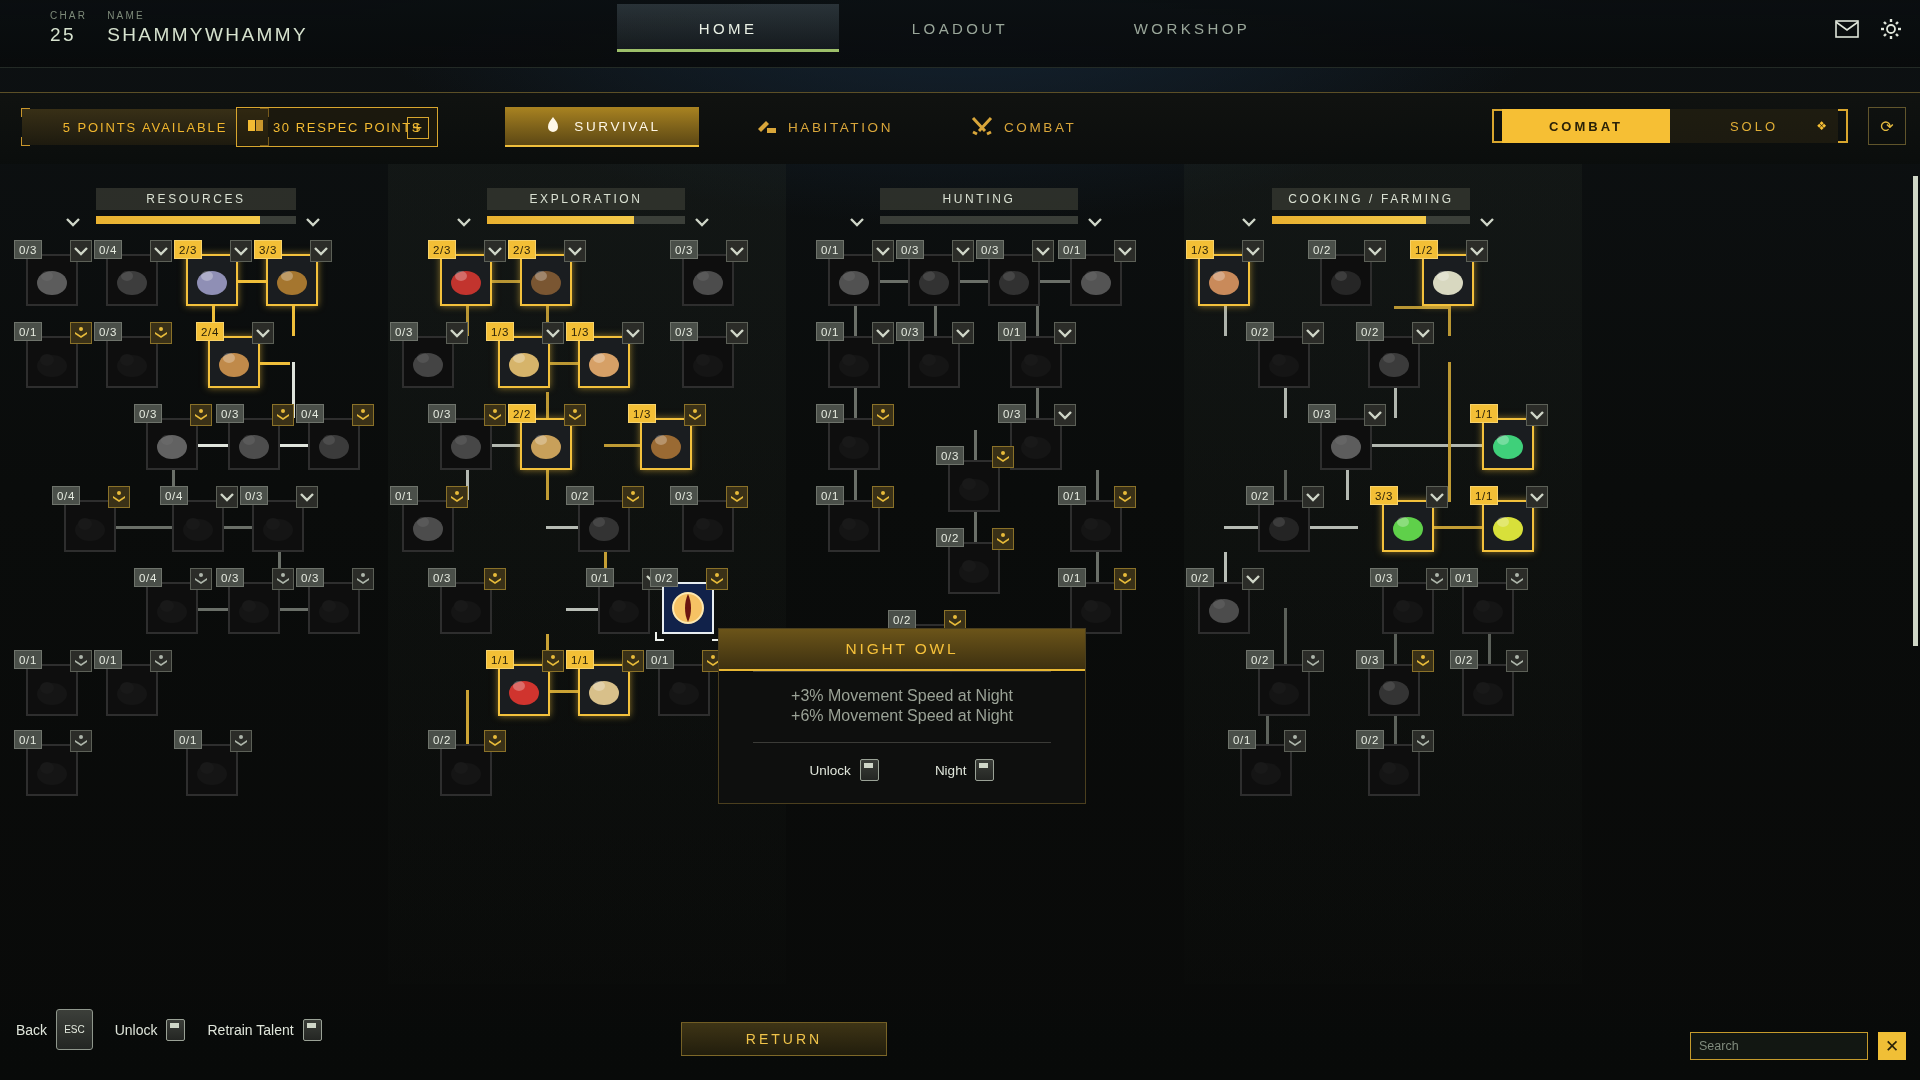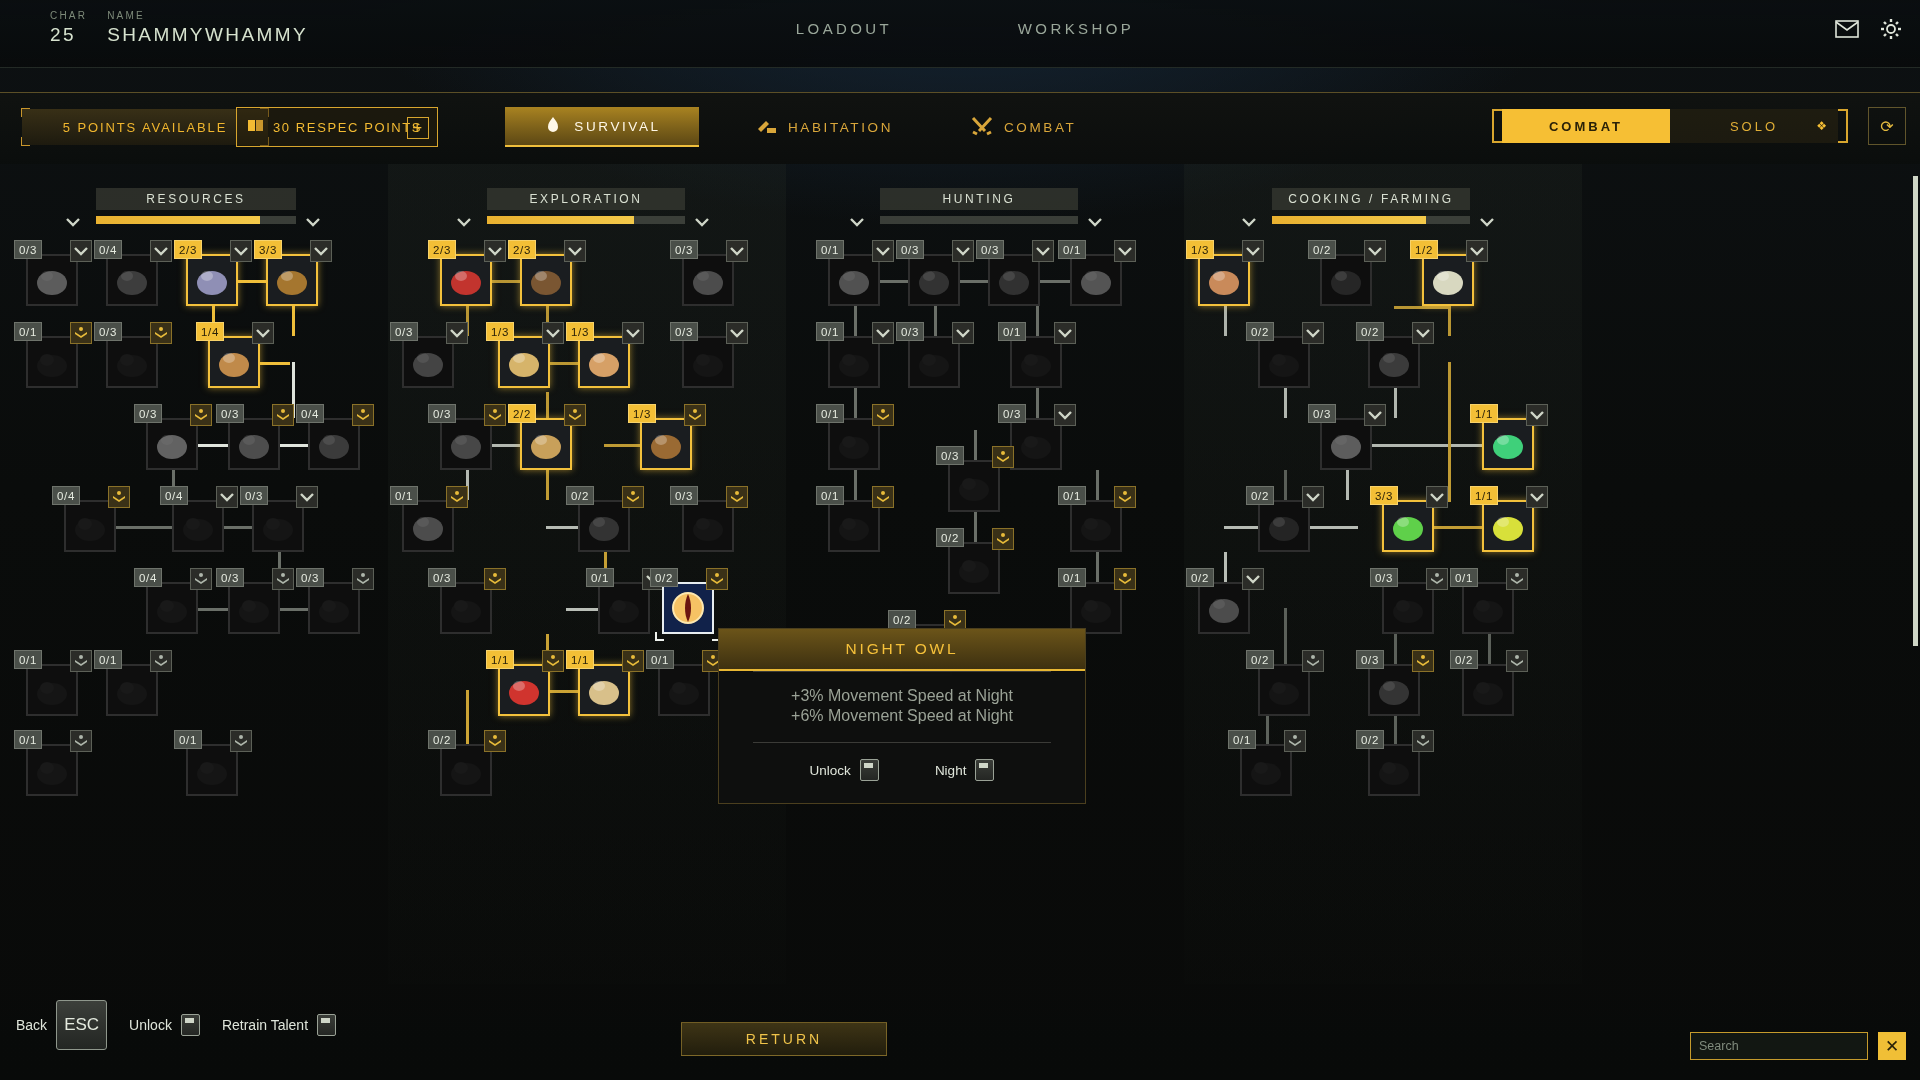--- a/index.html
+++ b/index.html
@@ -136,21 +136,21 @@
      background:linear-gradient(180deg,#3a3d38,#242623); display:inline-block; position:relative; }
   .keycap::after { content:""; position:absolute; left:3px; top:3px; width:9px; height:5px;
      background:#cfd6c8; }
 
   
   .bottombar { position:absolute; left:0; bottom:0; width:1920px; height:84px;
      background:linear-gradient(180deg, rgba(10,13,11,.0), rgba(8,10,9,.92) 45%); }
   .bl-acts { position:absolute; left:16px; bottom:30px; display:flex; align-items:center; gap:22px; }
   .bl-act { display:flex; align-items:center; gap:9px; color:#dfe5da; font-size:14px; cursor:pointer; }
   .esckey { padding:14px 7px; border:1px solid #8f978c; border-radius:3px;
-     background:linear-gradient(180deg,#3c3f3a,#232623); color:#e4eade; font-size:17px; }
+     background:linear-gradient(180deg,#3c3f3a,#232623); color:#e4eade; font-size:10px; }
   .returnbtn { position:absolute; left:681px; bottom:24px; width:206px; height:34px;
      display:flex; align-items:center; justify-content:center;
      background:linear-gradient(180deg, rgba(80,66,26,.75), rgba(42,35,14,.75));
      border:1px solid rgba(190,155,60,.5); color:#e7c濃; }
   .returnbtn span { color:#f0c44a; font-size:14px; letter-spacing:3px; }
   .searchbox { position:absolute; right:52px; bottom:20px; width:178px; height:28px;
      background:rgba(20,24,20,.9); border:1px solid #c59b2c; display:flex; align-items:center;
      padding:0 8px; color:#7f8a7c; font-size:12.5px; }
   .searchclose { position:absolute; right:14px; bottom:20px; width:28px; height:28px;
      background:#f0bf36; color:#2a2208; display:flex; align-items:center; justify-content:center;
@@ -169,20 +169,21 @@
         <div class="cb-lab">CHAR</div>
         <div class="cb-val">25</div>
       </div>
       <div class="cb-col">
         <div class="cb-lab">NAME</div>
         <div class="cb-val">SHAMMYWHAMMY</div>
       </div>
     </div>
 
     <div class="navtabs" id="navtabs">
+        <div class="navtab active">HOME</div>
         <div class="navtab">LOADOUT</div>
         <div class="navtab">WORKSHOP</div>
       </div>
 
     <div class="topicons">
       <div class="ticon">
         <svg width="24" height="18" viewBox="0 0 24 18">
             <rect x="1" y="1" width="22" height="16" fill="none" stroke="#dfe5da" stroke-width="1.6"></rect>
             <path d="M1 2 L12 10 L23 2" fill="none" stroke="#dfe5da" stroke-width="1.6"></path>
           </svg>
@@ -412,21 +413,21 @@
             <path d="M1 6 L7 10 L13 6 L13 8 L7 12 L1 8z" fill="#e8bb3a"></path>
           </svg>
         </div>
       </div>
       <div class="node active" style="left: 208px; top: 172px;">
         <div class="frame"><svg width="100%" height="100%" viewBox="0 0 48 48">
             <rect width="48" height="48" fill="#1a1d20"></rect>
             <ellipse cx="24" cy="27" rx="15" ry="12" fill="#c08a4a"></ellipse>
             <ellipse cx="19" cy="20" rx="6" ry="5" fill="rgba(255,255,255,.28)"></ellipse>
           </svg></div>
-        <div class="rank on">1/4</div>
+        <div class="rank on">2/4</div>
         <div class="badge">
           <svg width="14" height="12" viewBox="0 0 14 12">
             <path d="M1 3 L7 9 L13 3" fill="none" stroke="#cfd6c8" stroke-width="2.4"></path>
           </svg>
         </div>
       </div>
       <div class="node locked" style="left: 146px; top: 254px;">
         <div class="frame"><svg width="100%" height="100%" viewBox="0 0 48 48">
             <rect width="48" height="48" fill="#1a1d20"></rect>
             <ellipse cx="24" cy="27" rx="15" ry="12" fill="#9fd6e6"></ellipse>

